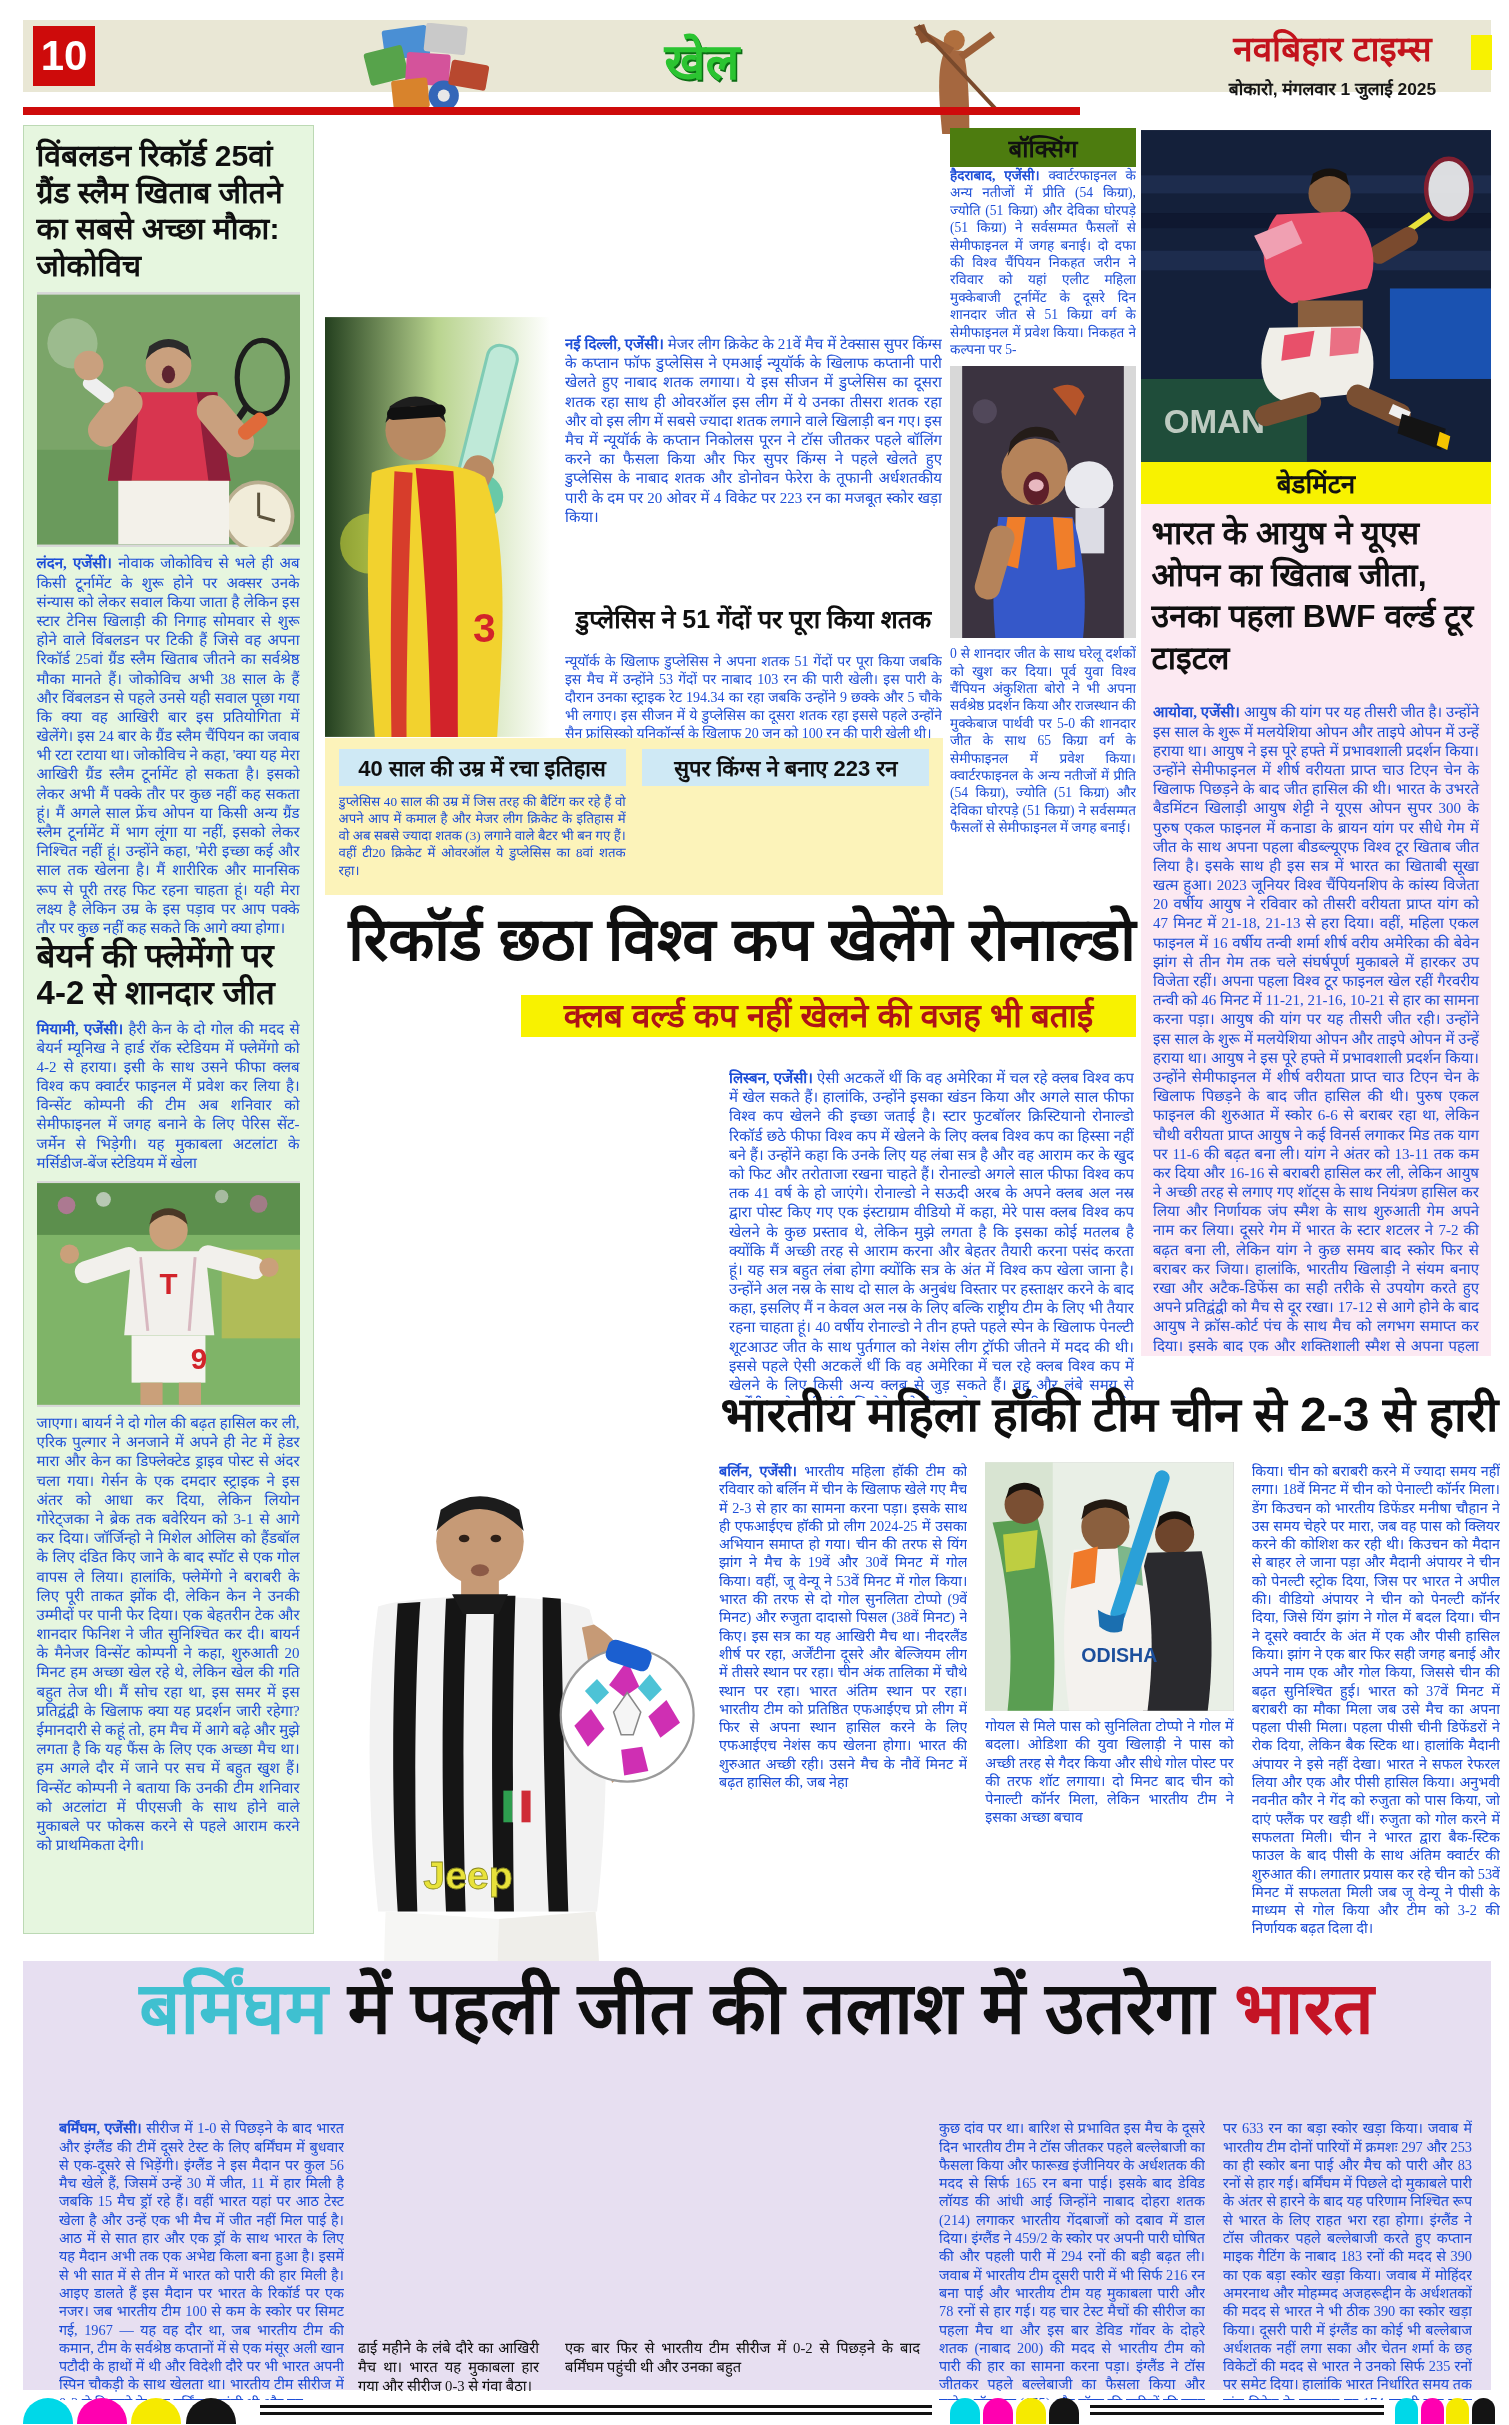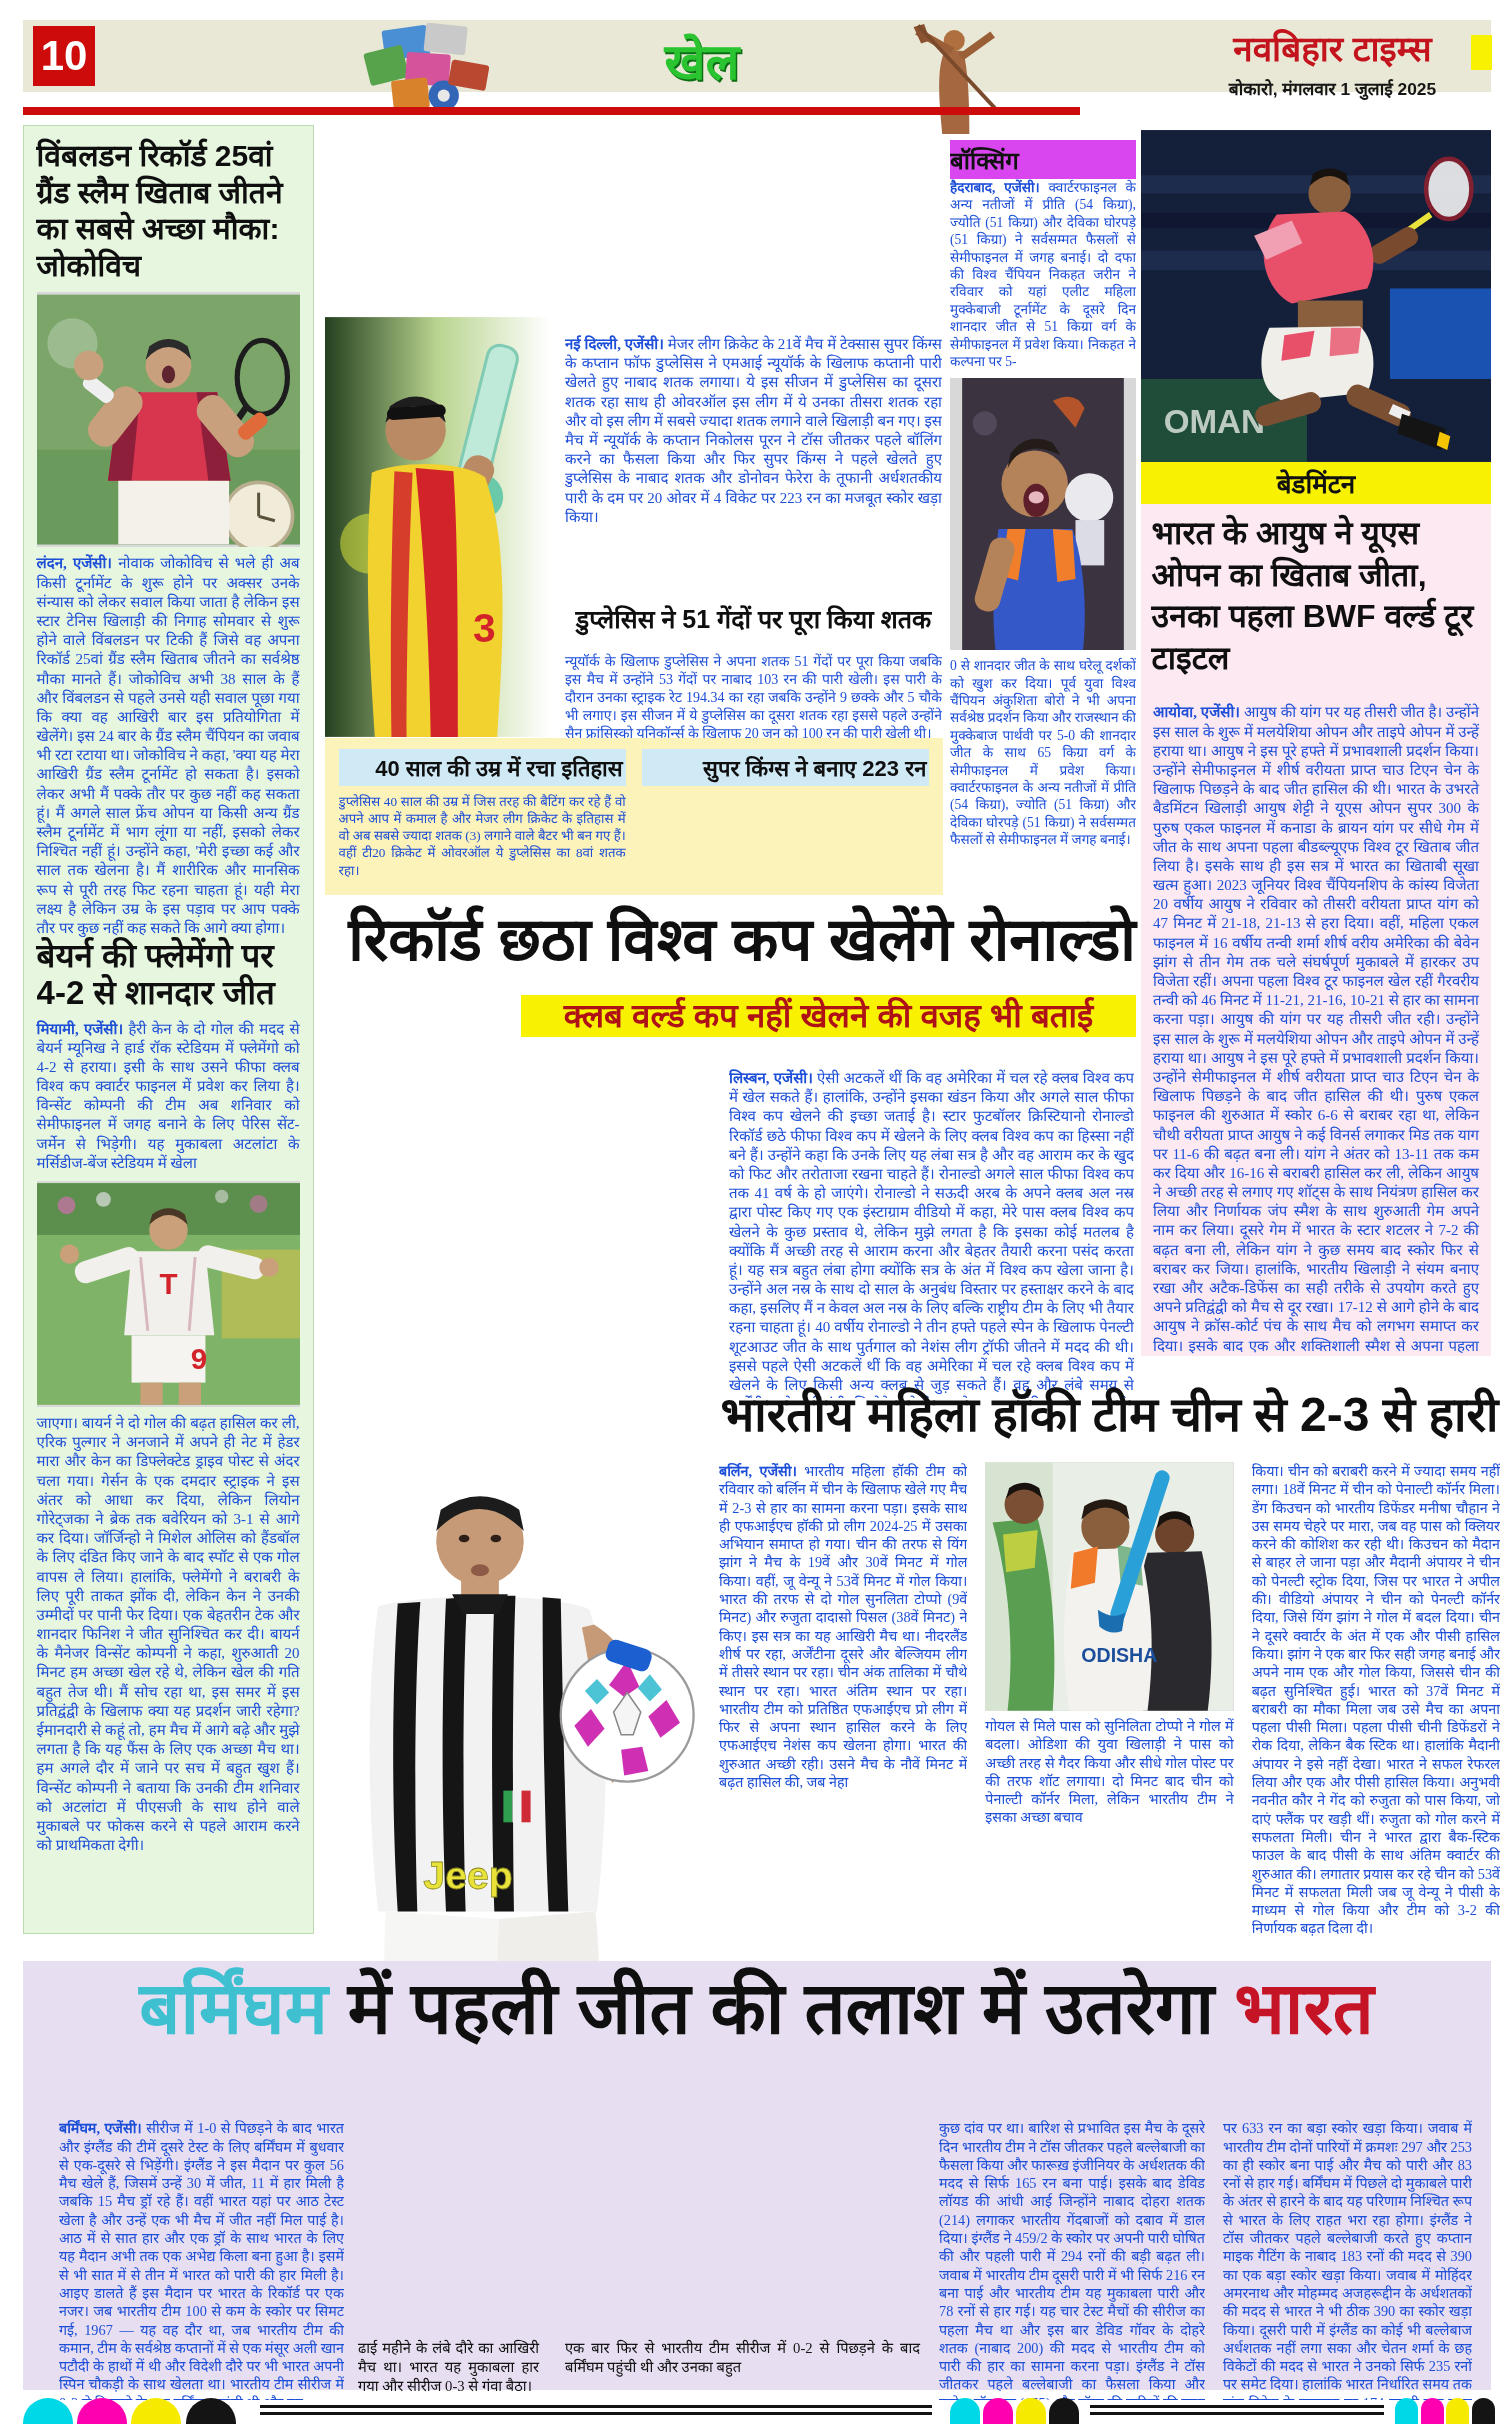--- a/index.html
+++ b/index.html
@@ -35,32 +35,32 @@
   .faf-headline{left:326px;top:151px;width:622px;font-size:63px;line-height:1.18;letter-spacing:-0.8px;}
   .c-red{color:#b01116;}
   .c-teal{color:#3cb8c9;}
   .ph-faf{left:325px;top:317px;width:225px;height:420px;background:#fff;}
   .faf-intro{left:565px;top:320px;width:377px;height:273px;font-size:15px;overflow:hidden;}
   .faf-sub{left:565px;top:601px;width:377px;text-align:center;font-size:25px;}
   .faf-subbody{left:565px;top:639px;width:377px;height:95px;font-size:14px;overflow:hidden;}
   .yellow-panel{left:325px;top:738px;width:618px;height:157px;background:#fcf3ba;box-sizing:border-box;
                 display:flex;gap:16.6px;padding:10.6px 13.6px;}
   .info-box{flex:1;overflow:hidden;}
-  .info-head{background:#cfe9f5;text-align:right;font-size:22px;padding:3.8px 3px;}
+  .info-head{background:#cfe9f5;text-align:center;font-size:22px;padding:3.8px 3px;}
   .info-body{font-size:13.2px;line-height:1.3;margin-top:6.8px;}
   
   .ron-headline{left:347px;top:910px;width:790px;text-align:center;font-size:60px;line-height:1.0;}
   .ron-subhead{left:521px;top:995px;width:615px;height:42px;background:#f8f200;color:#ae1216;
                font:bold 33px "Liberation Sans",sans-serif;text-align:center;line-height:42px;}
   .ph-ronaldo{left:325px;top:1046px;width:393px;height:887px;background:#fff;}
   .ron-body{left:729px;top:1054px;width:405px;height:329px;font-size:15px;overflow:hidden;}
   
   .boxing-col{left:950px;top:128px;width:186px;height:767px;overflow:hidden;}
-  .sport-label{background:#d946ef;font:bold 24px "Liberation Sans",sans-serif;
-               padding:3px 0;color:#111;margin-top:12px;}
+  .sport-label{background:#4d7c0f;font:bold 24px "Liberation Sans",sans-serif;text-align:center;
+               padding:3px 0;color:#111;}
   .boxing-h{font-size:25px;line-height:1.22;text-align:center;margin:7.5px 0 6px 0;}
   .boxing-col p{margin:0;font-size:13.6px;}
   .ph-boxer{width:100%;height:272px;margin:7.5px 0;}
   
   .badminton-col{left:1141px;top:130px;width:350px;height:1226px;background:#fce9f2;overflow:hidden;}
   .ph-badminton{width:100%;height:332px;}
   .bad-label{background:#f8f200;font:bold 26px "Liberation Sans",sans-serif;text-align:center;padding:3px 0;}
   .bad-h{font-size:32px;line-height:1.3;padding:9px 10.6px 4.5px 10.6px;}
   .bad-body{font-size:15px;padding:4.5px 12px 0 12px;}
   

